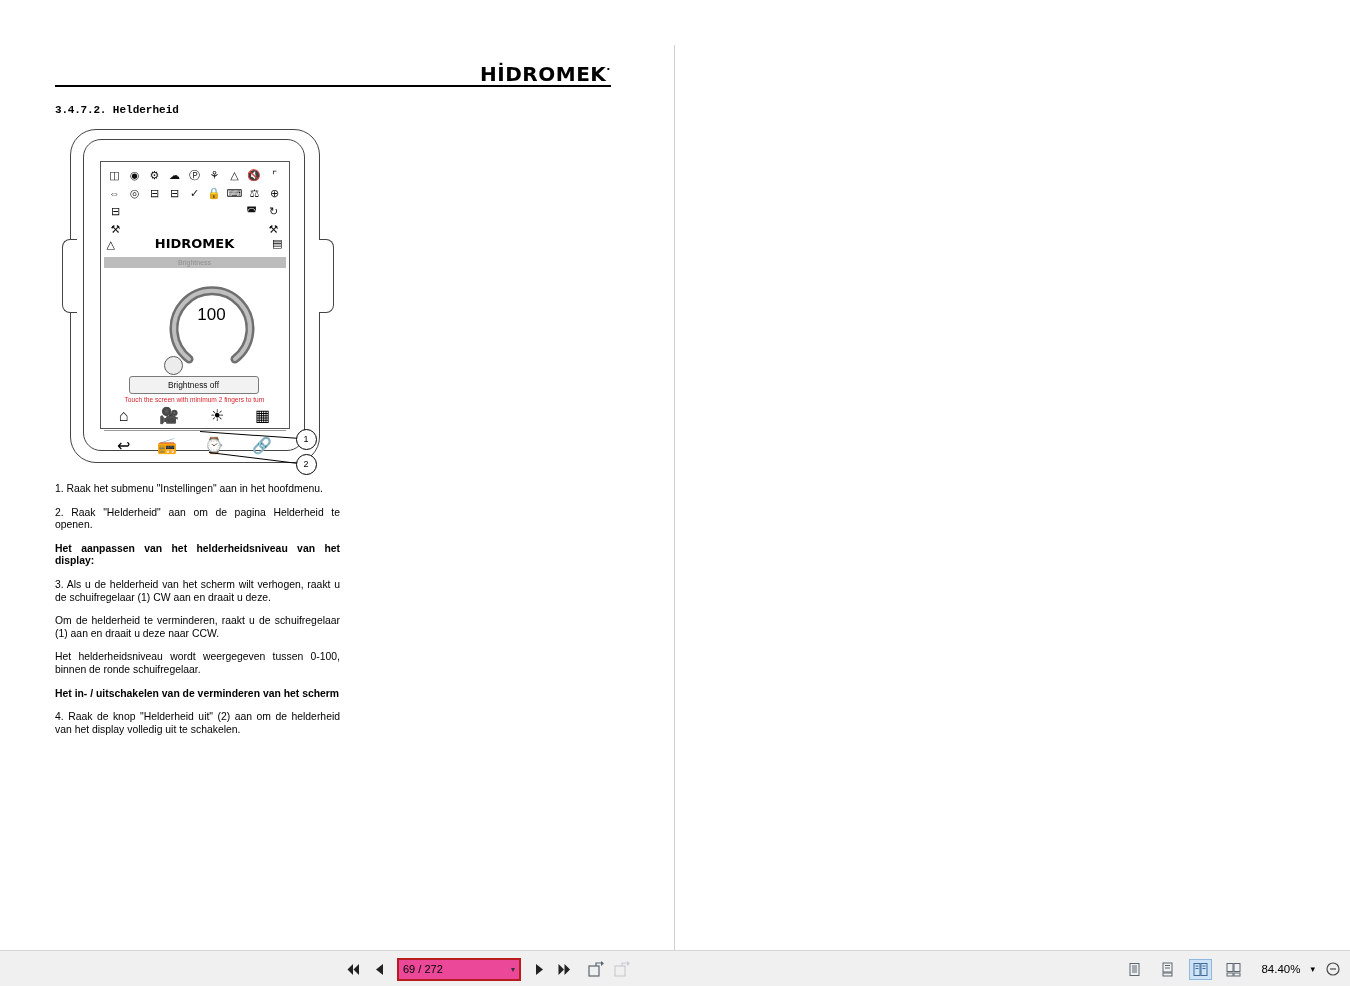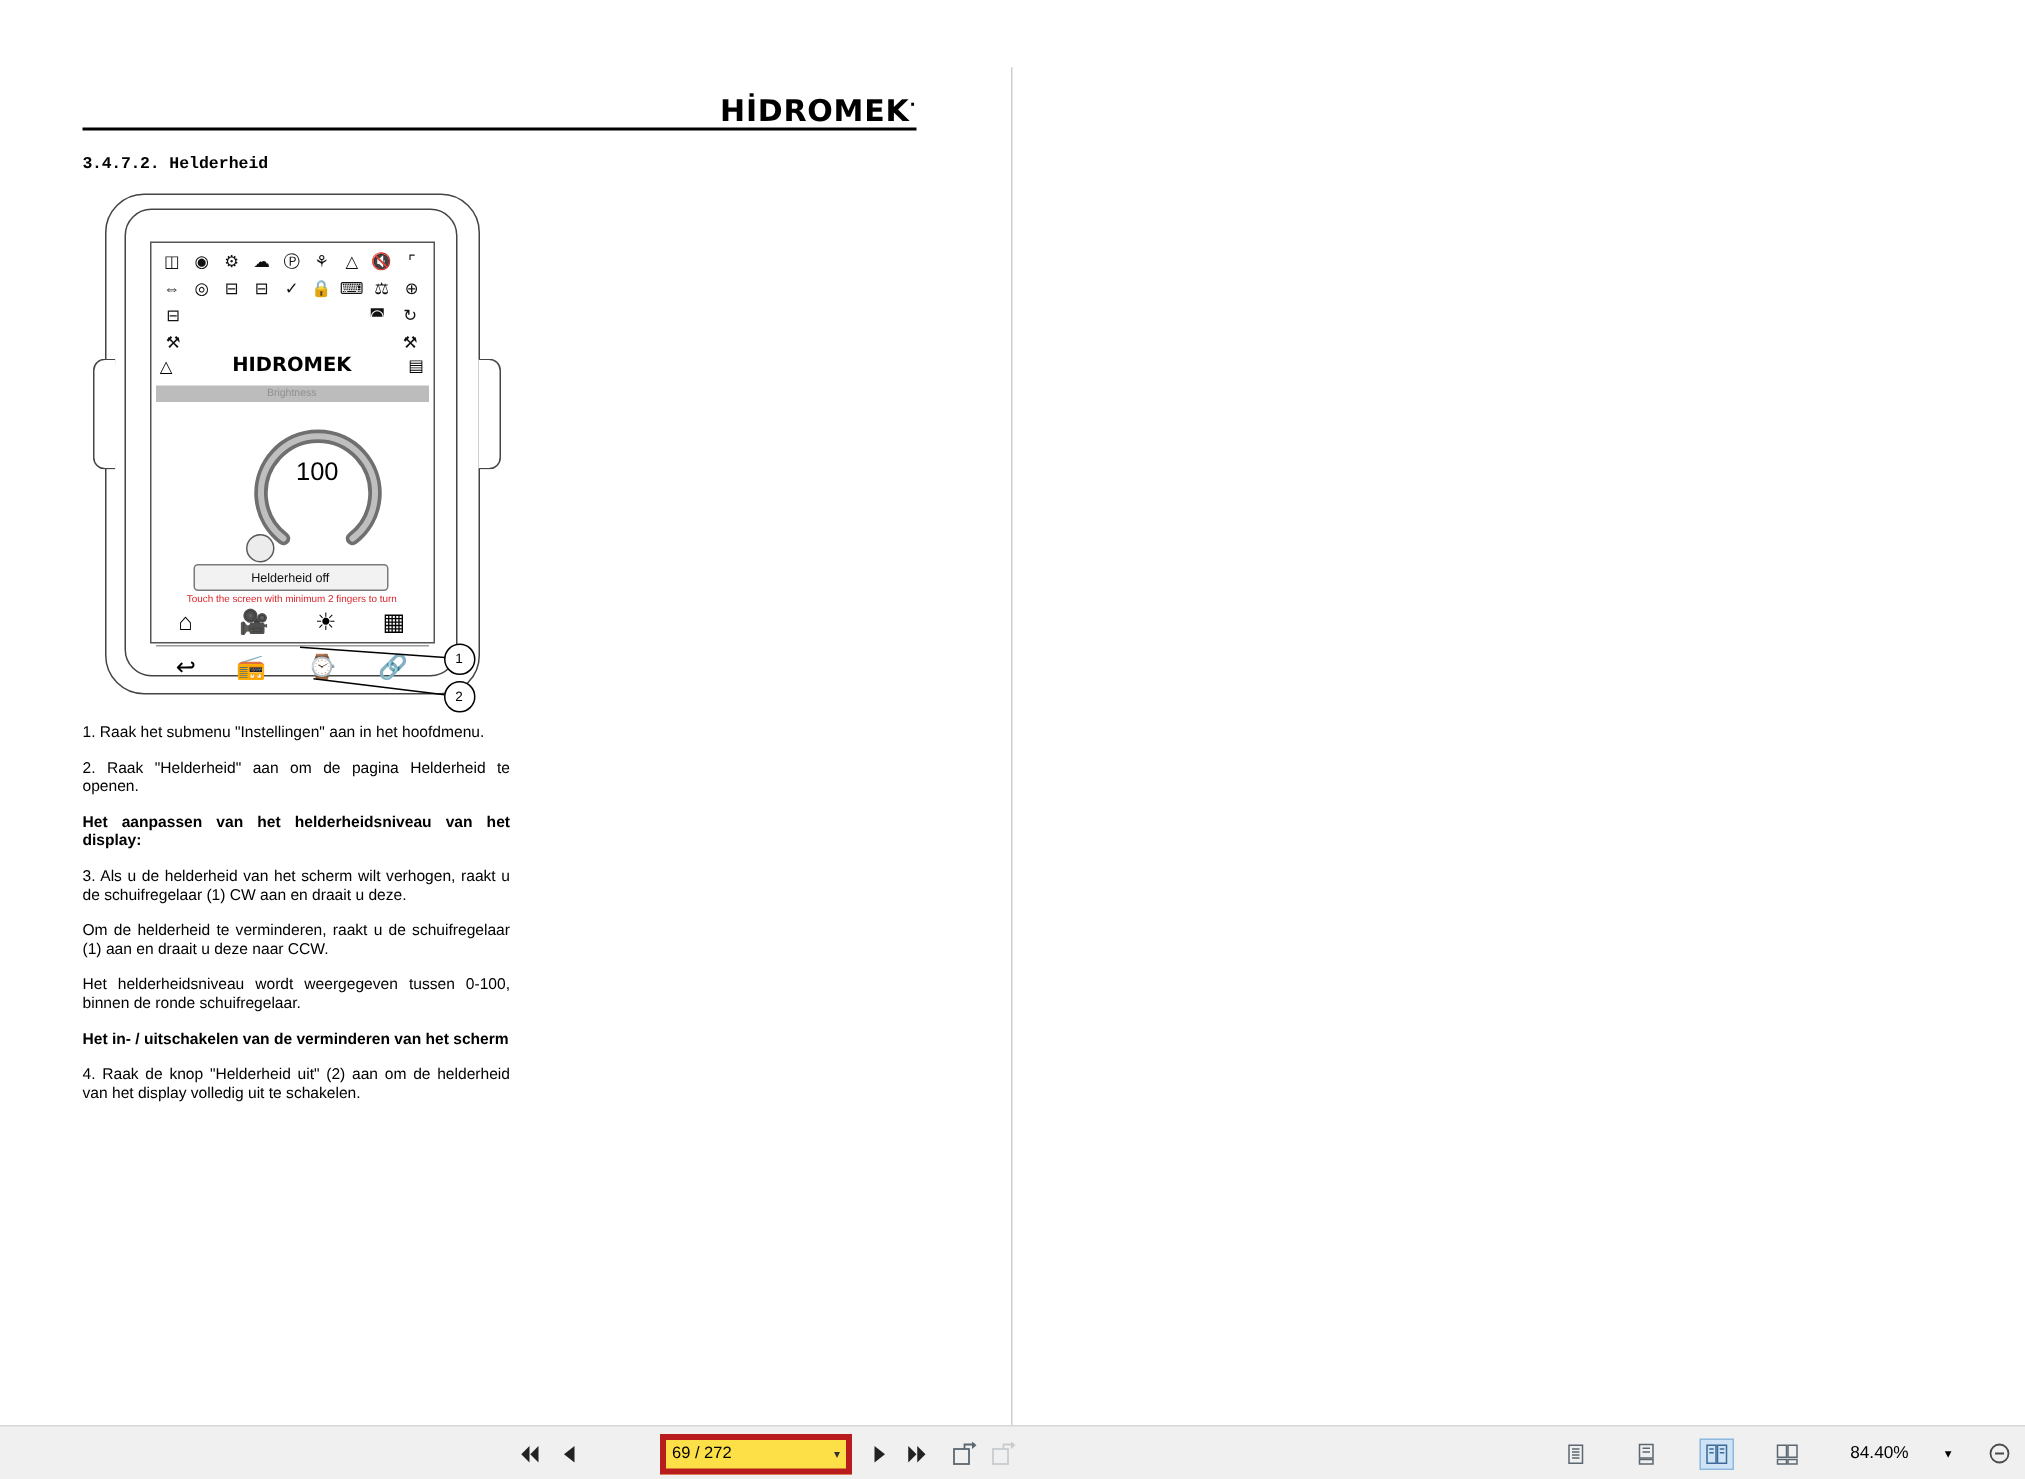--- a/index.html
+++ b/index.html
@@ -74,24 +74,24 @@
   .navsep{position:absolute;left:3px;top:268px;width:182px;height:1px;background:#9a9a9a;}
 
   .callout{position:absolute;width:19px;height:19px;border:1.1px solid #000;border-radius:50%;
            font-size:9px;text-align:center;line-height:18px;background:#fff;}
   .leader{position:absolute;background:#000;transform-origin:left center;height:1px;}
 
   
   .toolbar{position:absolute;left:0;top:950px;width:1350px;height:36px;background:#f0f0f0;
            border-top:1px solid #d6d6d6;display:flex;align-items:center;}
   .tb-center{position:absolute;left:345px;top:0;height:36px;display:flex;align-items:center;gap:9px;}
-  .tb-right{position:absolute;right:8px;top:0;height:36px;display:flex;align-items:center;gap:24px;}
+  .tb-right{position:absolute;right:8px;top:0;height:36px;display:flex;align-items:center;gap:10px;}
   .tbtn{width:17px;height:17px;display:flex;align-items:center;justify-content:center;cursor:pointer;}
-  .pagebox{width:112px;height:19px;background:#fde047;border:4px solid #b91c1c;display:flex;align-items:center;
-           padding:0 4px;font-size:11px;justify-content:space-between;margin-left:43px;}
+  .pagebox{width:112px;height:19px;background:#ec4899;border:2px solid #b91c1c;display:flex;align-items:center;
+           padding:0 4px;font-size:11px;justify-content:space-between;}
   .pagebox .caret{font-size:8px;color:#333;}
   .viewbtn{width:21px;height:19px;display:flex;align-items:center;justify-content:center;border:1px solid transparent;}
   .viewbtn.active{background:#cfe3f7;border:1px solid #8fb8de;}
   .zoomtxt{font-size:11.5px;margin-left:6px;}
   .dim{opacity:.38;}
   .pgnum{position:absolute;bottom:30px;width:100%;text-align:center;font-size:10.4px;color:#222;}
 </style>
 </head>
 <body>
 
@@ -167,21 +167,21 @@
 
             <div class="dial">
               <svg width="94" height="94" viewBox="0 0 94 94">
                 <path d="M 70 80 A 38 38 0 1 0 24 80" fill="none" stroke="#6f6f6f" stroke-width="9" stroke-linecap="round"></path>
                 <path d="M 70 80 A 38 38 0 1 0 24 80" fill="none" stroke="#bfbfbf" stroke-width="4" stroke-linecap="round"></path>
               </svg>
               <div class="dialnum">100</div>
             </div>
             <div class="knob"></div>
 
-            <div class="offbtn">Helderheid off</div>
+            <div class="offbtn">Brightness off</div>
             <div class="redtxt">Touch the screen with minimum 2 fingers to turn</div>
 
             <div class="navrow n1">
               <span>⌂</span>
               <span>🎥</span>
               <span>☀</span>
               <span>▦</span>
             </div>
             <div class="navsep"></div>
             <div class="navrow n2">

